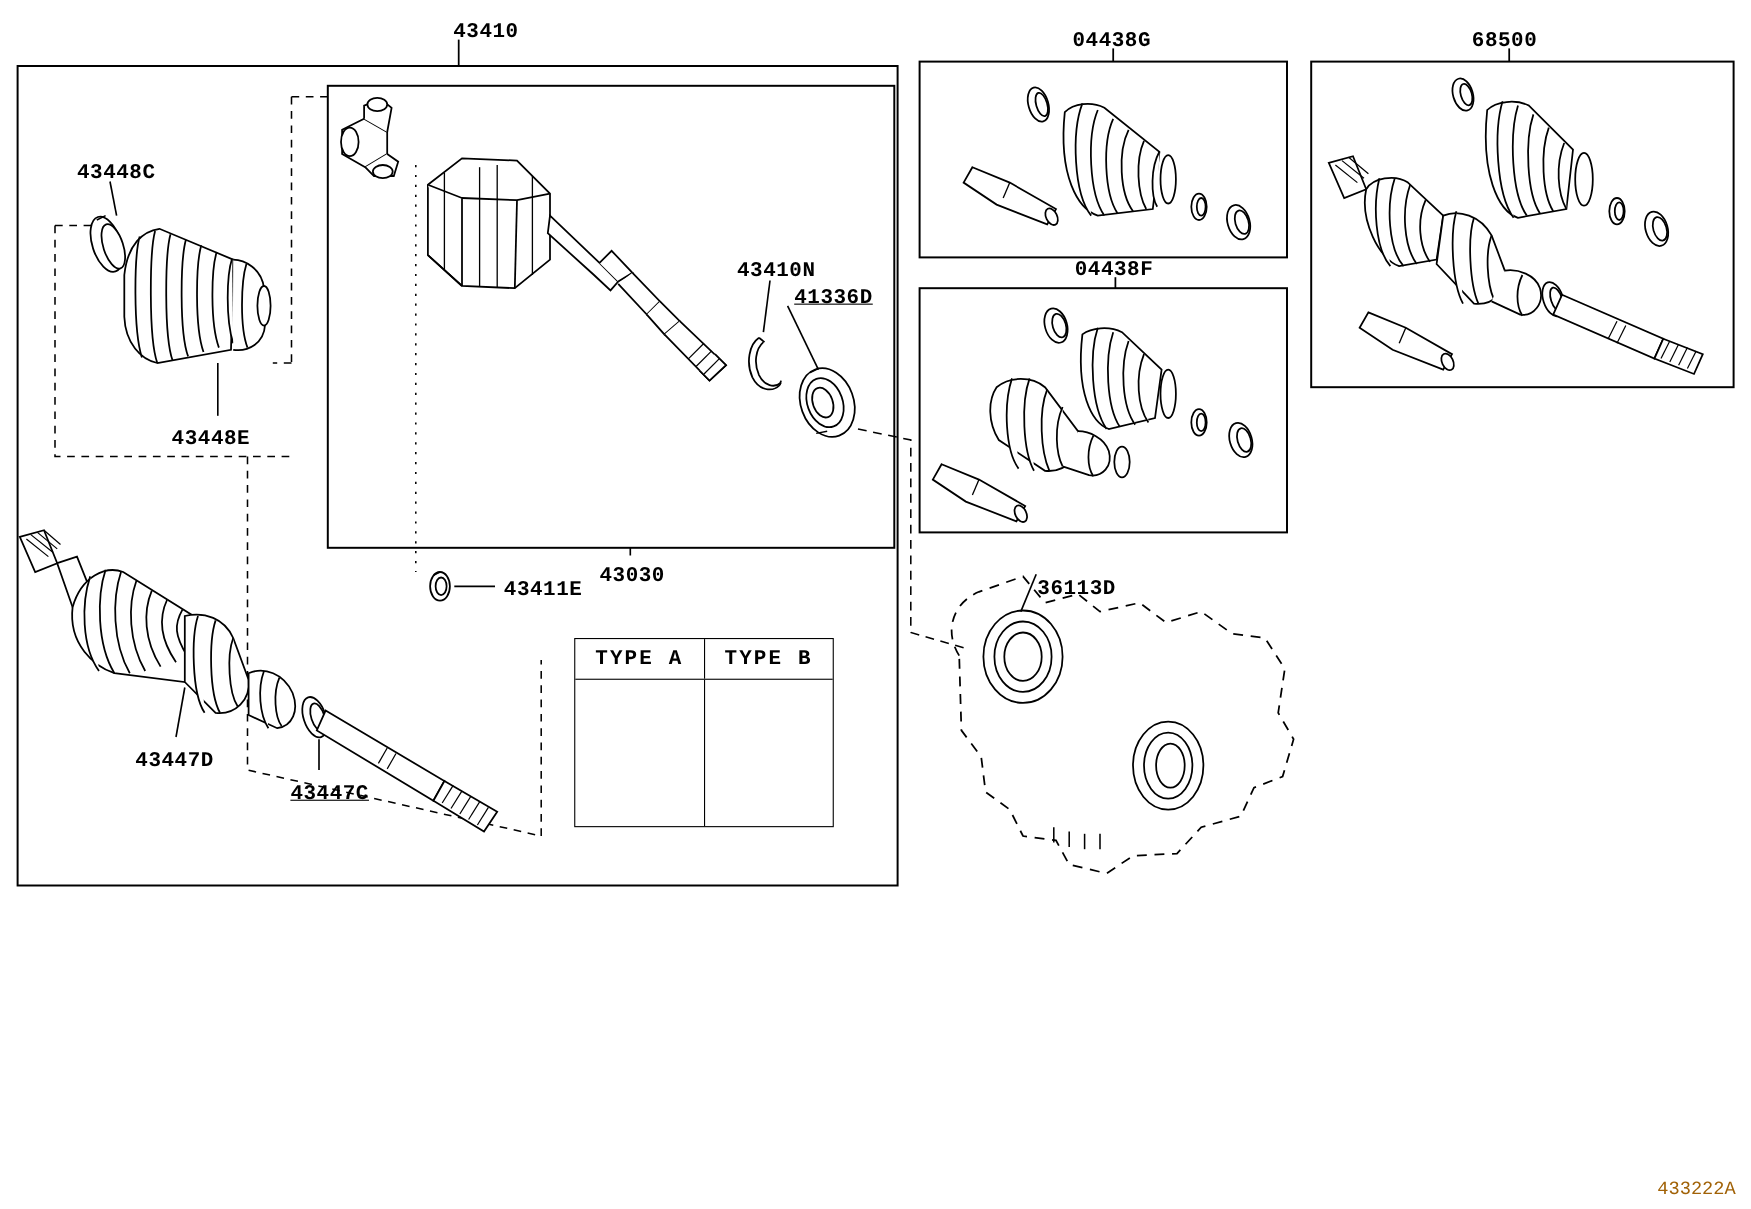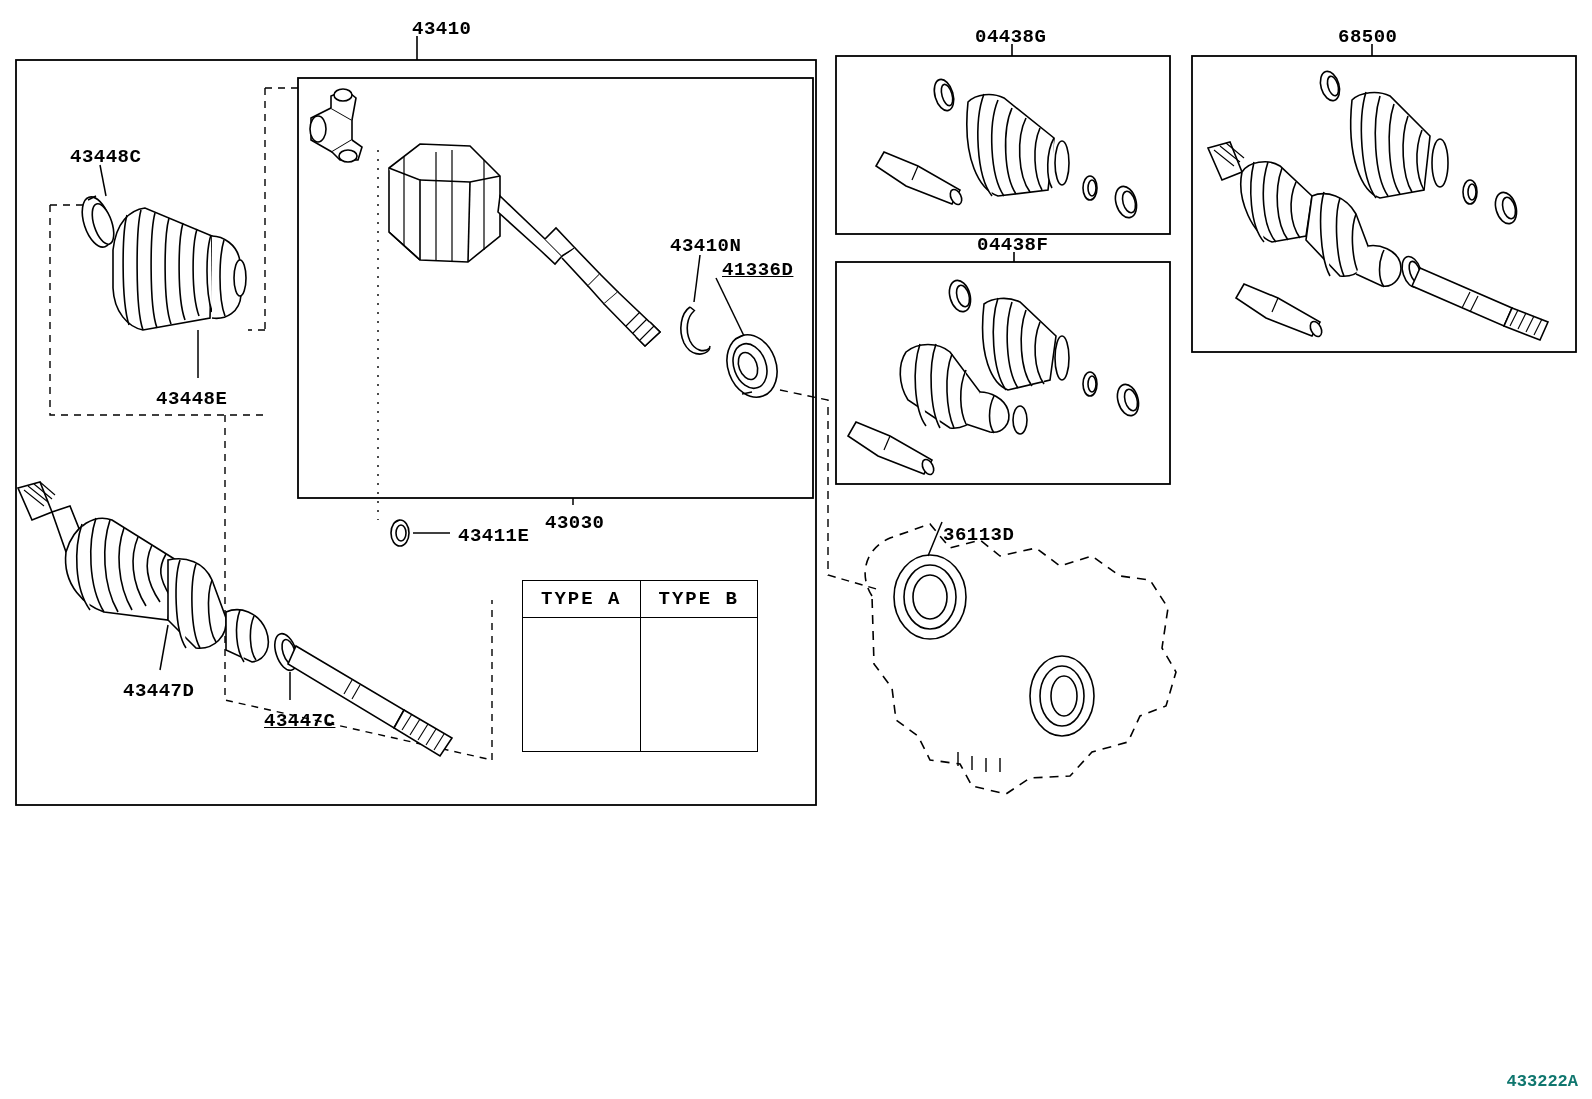--- a/index.html
+++ b/index.html
@@ -23,22 +23,22 @@
     color: #000;
     letter-spacing: 0.5px;
     white-space: nowrap;
   }
   .corner-code {
     position: absolute;
     right: 14px;
     bottom: 8px;
     font-family: "Liberation Mono", monospace;
     font-size: 17px;
-    font-weight: 700;
-    color: #0f766e;
+    font-weight: 400;
+    color: #a16207;
     margin-top: 25px;
   }
   .box {
     position: absolute;
     border: 1.6px solid #000;
     box-sizing: border-box;
     background: transparent;
   }
   .typetable {
     position: absolute;

